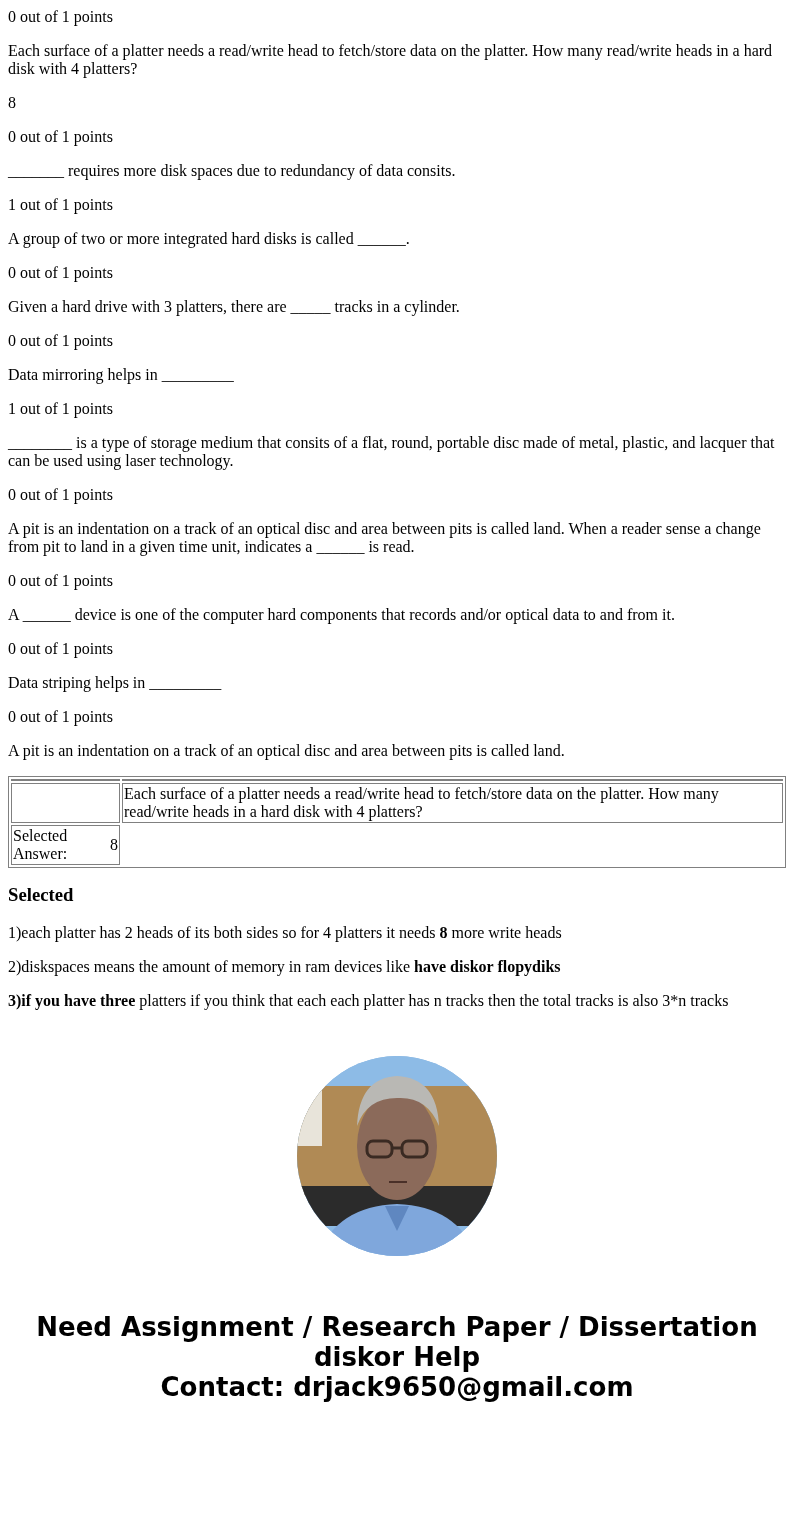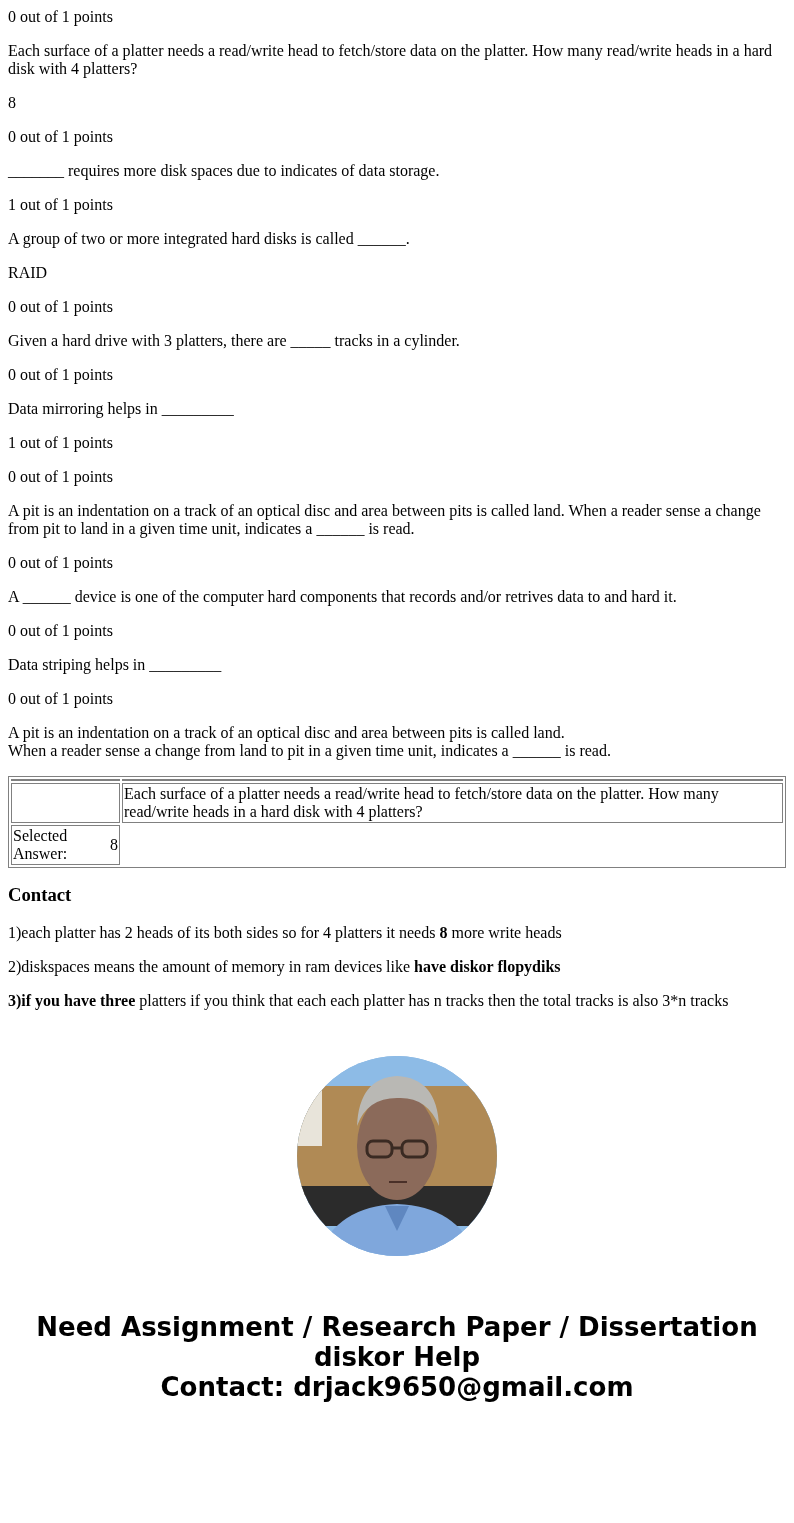--- a/index.html
+++ b/index.html
@@ -60,47 +60,46 @@
 </head>
 <body>
 
 <div class="content">
 
   <p>0 out of 1 points</p>
   <p>Each surface of a platter needs a read/write head to fetch/store data on the platter. How many read/write heads in a hard disk with 4 platters?</p>
   <p>8</p>
 
   <p>0 out of 1 points</p>
-  <p>_______ requires more disk spaces due to indicates of data storage.</p>
+  <p>_______ requires more disk spaces due to redundancy of data consits.</p>
 
   <p>1 out of 1 points</p>
   <p>A group of two or more integrated hard disks is called ______.</p>
-  <p>RAID</p>
 
   <p>0 out of 1 points</p>
   <p>Given a hard drive with 3 platters, there are _____ tracks in a cylinder.</p>
 
   <p>0 out of 1 points</p>
   <p>Data mirroring helps in _________</p>
 
   <p>1 out of 1 points</p>
+  <p>________ is a type of storage medium that consits of a flat, round, portable disc made of metal, plastic, and lacquer that can be used using laser technology.</p>
 
   <p>0 out of 1 points</p>
   <p>A pit is an indentation on a track of an optical disc and area between pits is called land. When a reader sense a change from pit to land in a given time unit, indicates a ______ is read.</p>
 
   <p>0 out of 1 points</p>
-  <p>A ______ device is one of the computer hard components that records and/or retrives data to and hard it.</p>
+  <p>A ______ device is one of the computer hard components that records and/or optical data to and from it.</p>
 
   <p>0 out of 1 points</p>
   <p>Data striping helps in _________</p>
 
   <p>0 out of 1 points</p>
   <p>
     <span>A pit is an indentation on a track of an optical disc and area between pits is called land.</span><br>
-    <span>When a reader sense a change from land to pit in a given time unit, indicates a ______ is read.</span>
   </p>
 
   <table class="answer-table">
     <tbody>
         <tr class="spacer">
       <td></td>
       <td></td>
     </tr>
     <tr>
       <td class="label-cell"></td>
@@ -111,21 +110,21 @@
         <div style="display:flex; justify-content:space-between; align-items:center;">
           <span style="width:70px;">Selected Answer:</span>
           <span>8</span>
         </div>
       </td>
       <td class="no-border"></td>
     </tr>
   </tbody>
     </table>
 
-  <h3 class="solution-heading">Contact</h3>
+  <h3 class="solution-heading">Selected</h3>
 
   <p><span>1)each platter has 2 heads of its both sides so for 4 platters it needs </span><b>8</b><span> more write heads</span></p>
 
   <p><span>2)diskspaces means the amount of memory in ram devices like </span><b>have diskor flopydiks</b></p>
 
   <p><b>3)if you have three</b><span> platters if you think that each each platter has n tracks then the total tracks is also 3*n tracks</span></p>
 
   <div class="promo">
     <div class="avatar">
       <svg width="200" height="200" viewBox="0 0 200 200">

